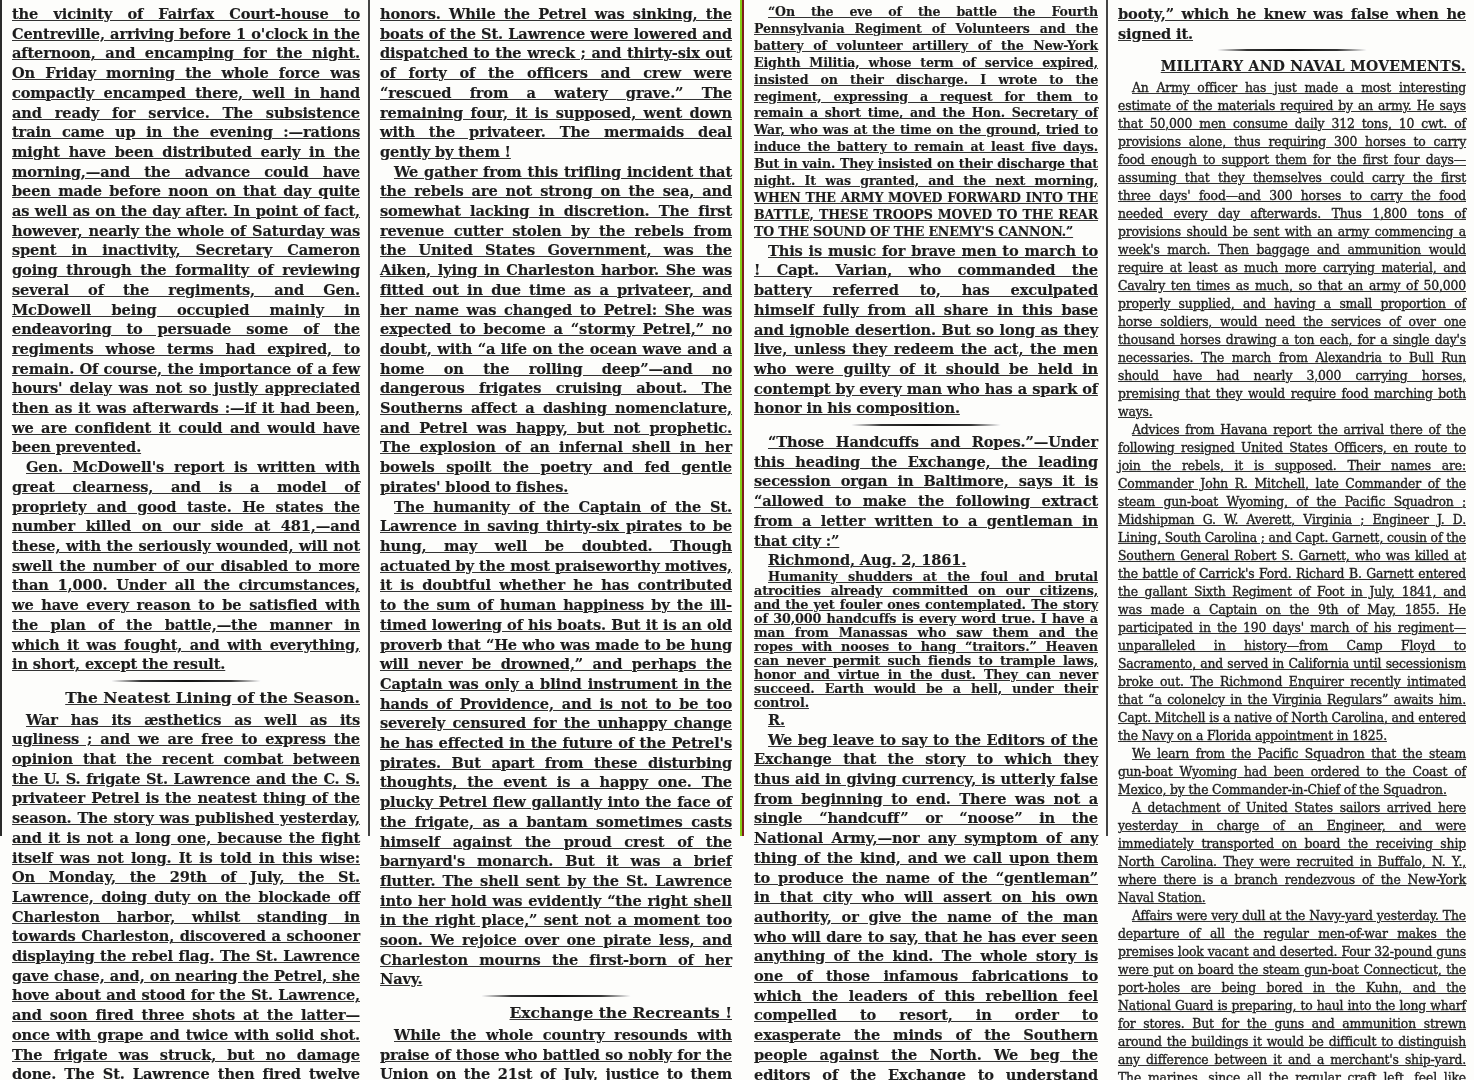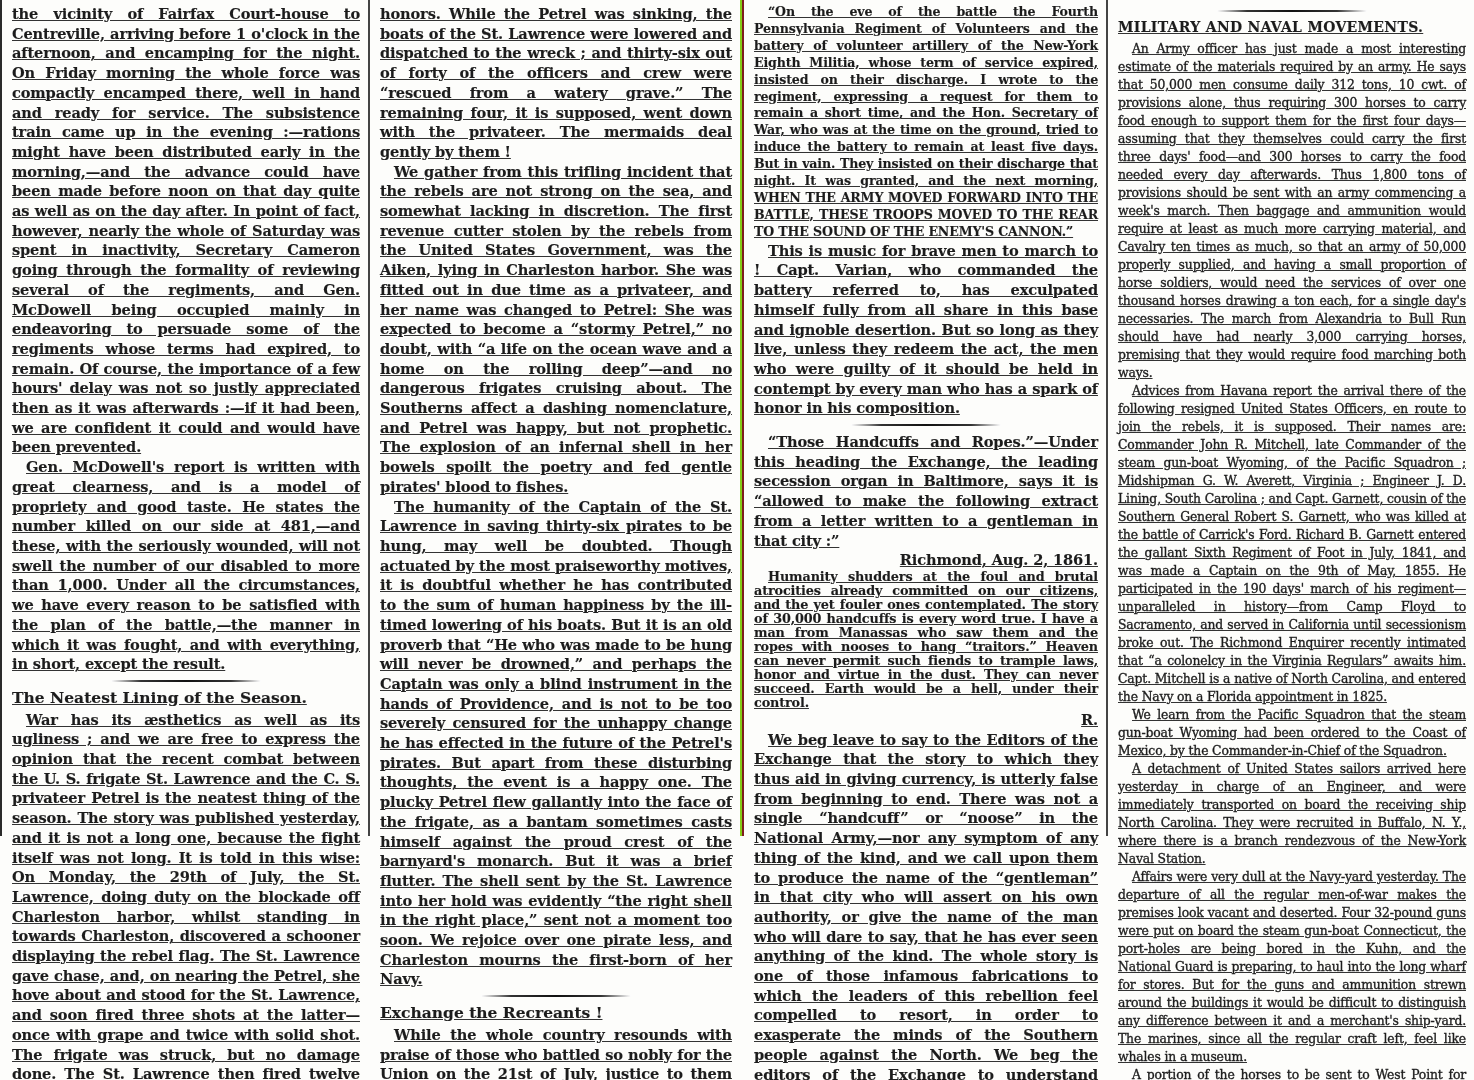--- a/index.html
+++ b/index.html
@@ -17,30 +17,30 @@
     text-align:justify; font-weight:bold;text-decoration:underline;
     -webkit-text-stroke:0.15px #333;
   }
   .col p { margin:0; text-indent:14px; }
   .col p.noindent { text-indent:0; }
   .c1 { left:0; width:370px; border-left:2px solid #2a2a2a; border-right:2px solid #444; }
   .c2 { left:370px; width:372px; border-right:2px solid #84cc16; }
   .c3 { left:742px; width:366px; border-left:2px solid #7f1d1d; border-right:2px solid #444; }
   .c4 { left:1108px; width:366px; }
   .head {
-    text-align:left; text-indent:0; font-weight:bold;
+    text-align:right; text-indent:0; font-weight:bold;
     font-size:15.5px; margin:6px 0 2px 0; letter-spacing:0;
   }
   .rule {
     display:block; margin:6px auto 6px auto; width:150px; height:2px;
     background:linear-gradient(90deg,#fff 0%,#333 20%,#111 50%,#333 80%,#fff 100%);
   }
   .quote { font-size:12.6px; line-height:16.9px; }
   .caps { font-size:14px; letter-spacing:0.3px; }
-  .right { text-align:right; text-indent:0; }
+  .right { text-align:left; text-indent:0; }
   .c4 .small { font-size:12.4px; line-height:18px; font-weight:normal; -webkit-text-stroke:0.35px #222; }
   .c3 .letter { font-size:12.8px; line-height:14px; }
 </style>
 </head>
 <body>
 
 <div class="page">
 
   <div class="col c1">
     <p class="noindent">the vicinity of Fairfax Court-house to Centreville, arriving before 1 o'clock in the afternoon, and encamping for the night. On Friday morning the whole force was compactly encamped there, well in hand and ready for service. The subsistence train came up in the evening :—rations might have been distributed early in the morning,—and the advance could have been made before noon on that day quite as well as on the day after. In point of fact, however, nearly the whole of Saturday was spent in inactivity, Secretary Cameron going through the formality of reviewing several of the regiments, and Gen. McDowell being occupied mainly in endeavoring to persuade some of the regiments whose terms had expired, to remain. Of course, the importance of a few hours' delay was not so justly appreciated then as it was afterwards :—if it had been, we are confident it could and would have been prevented.</p>
@@ -66,20 +66,21 @@
     <p>This is music for brave men to march to ! Capt. Varian, who commanded the battery referred to, has exculpated himself fully from all share in this base and ignoble desertion. But so long as they live, unless they redeem the act, the men who were guilty of it should be held in contempt by every man who has a spark of honor in his composition.</p>
     <span class="rule"></span>
     <p>“Those Handcuffs and Ropes.”—Under this heading the Exchange, the leading secession organ in Baltimore, says it is “allowed to make the following extract from a letter written to a gentleman in that city :”</p>
     <p class="right">Richmond, Aug. 2, 1861.</p>
     <p class="letter">Humanity shudders at the foul and brutal atrocities already committed on our citizens, and the yet fouler ones contemplated. The story of 30,000 handcuffs is every word true. I have a man from Manassas who saw them and the ropes with nooses to hang “traitors.” Heaven can never permit such fiends to trample laws, honor and virtue in the dust. They can never succeed. Earth would be a hell, under their control.</p>
     <p class="right">R.</p>
     <p>We beg leave to say to the Editors of the Exchange that the story to which they thus aid in giving currency, is utterly false from beginning to end. There was not a single “handcuff” or “noose” in the National Army,—nor any symptom of any thing of the kind, and we call upon them to produce the name of the “gentleman” in that city who will assert on his own authority, or give the name of the man who will dare to say, that he has ever seen anything of the kind. The whole story is one of those infamous fabrications to which the leaders of this rebellion feel compelled to resort, in order to exasperate the minds of the Southern people against the North. We beg the editors of the Exchange to understand that if they persist in giving currency to these inventions, they must either give some respectable authority for them, or else assume all the responsibility that belongs to unprincipled calumniators themselves. The whole story is on a level with Beauregard's infamous proclamation about “beauty and</p>
   </div>
 
   <div class="col c4">
+    <p class="noindent">booty,” which he knew was false when he signed it.</p>
     <span class="rule"></span>
     <div class="head caps">MILITARY AND NAVAL MOVEMENTS.</div>
     <p class="small">An Army officer has just made a most interesting estimate of the materials required by an army. He says that 50,000 men consume daily 312 tons, 10 cwt. of provisions alone, thus requiring 300 horses to carry food enough to support them for the first four days—assuming that they themselves could carry the first three days' food—and 300 horses to carry the food needed every day afterwards. Thus 1,800 tons of provisions should be sent with an army commencing a week's march. Then baggage and ammunition would require at least as much more carrying material, and Cavalry ten times as much, so that an army of 50,000 properly supplied, and having a small proportion of horse soldiers, would need the services of over one thousand horses drawing a ton each, for a single day's necessaries. The march from Alexandria to Bull Run should have had nearly 3,000 carrying horses, premising that they would require food marching both ways.</p>
     <p class="small">Advices from Havana report the arrival there of the following resigned United States Officers, en route to join the rebels, it is supposed. Their names are: Commander John R. Mitchell, late Commander of the steam gun-boat Wyoming, of the Pacific Squadron ; Midshipman G. W. Averett, Virginia ; Engineer J. D. Lining, South Carolina ; and Capt. Garnett, cousin of the Southern General Robert S. Garnett, who was killed at the battle of Carrick's Ford. Richard B. Garnett entered the gallant Sixth Regiment of Foot in July, 1841, and was made a Captain on the 9th of May, 1855. He participated in the 190 days' march of his regiment—unparalleled in history—from Camp Floyd to Sacramento, and served in California until secessionism broke out. The Richmond Enquirer recently intimated that “a colonelcy in the Virginia Regulars” awaits him. Capt. Mitchell is a native of North Carolina, and entered the Navy on a Florida appointment in 1825.</p>
     <p class="small">We learn from the Pacific Squadron that the steam gun-boat Wyoming had been ordered to the Coast of Mexico, by the Commander-in-Chief of the Squadron.</p>
     <p class="small">A detachment of United States sailors arrived here yesterday in charge of an Engineer, and were immediately transported on board the receiving ship North Carolina. They were recruited in Buffalo, N. Y., where there is a branch rendezvous of the New-York Naval Station.</p>
     <p class="small">Affairs were very dull at the Navy-yard yesterday. The departure of all the regular men-of-war makes the premises look vacant and deserted. Four 32-pound guns were put on board the steam gun-boat Connecticut, the port-holes are being bored in the Kuhn, and the National Guard is preparing, to haul into the long wharf for stores. But for the guns and ammunition strewn around the buildings it would be difficult to distinguish any difference between it and a merchant's ship-yard. The marines, since all the regular craft left, feel like whales in a museum.</p>
     <p class="small">A portion of the horses to be sent to West Point for cadets left this city yesterday.</p>
     <p class="small">The Board of Examiners had a great number of applicants before it yesterday. It is understood some twenty passed. It will meet to-day as usual.</p>
 

